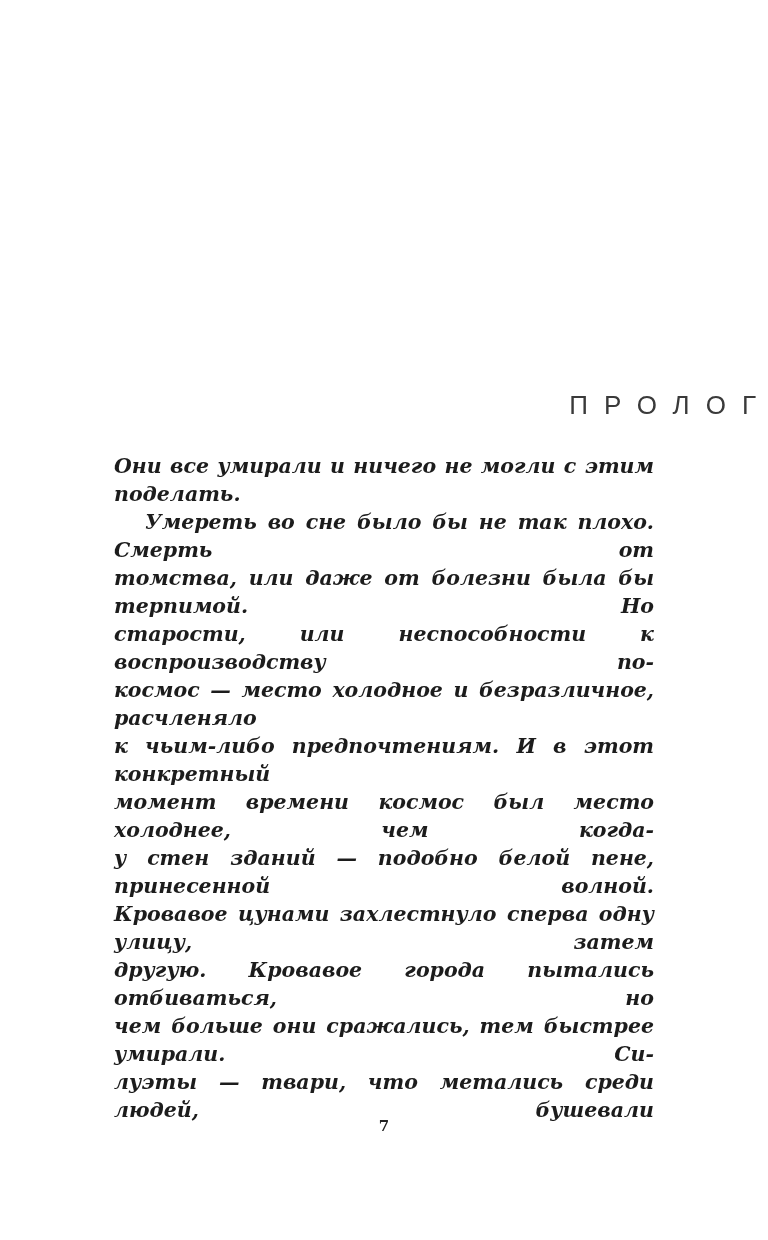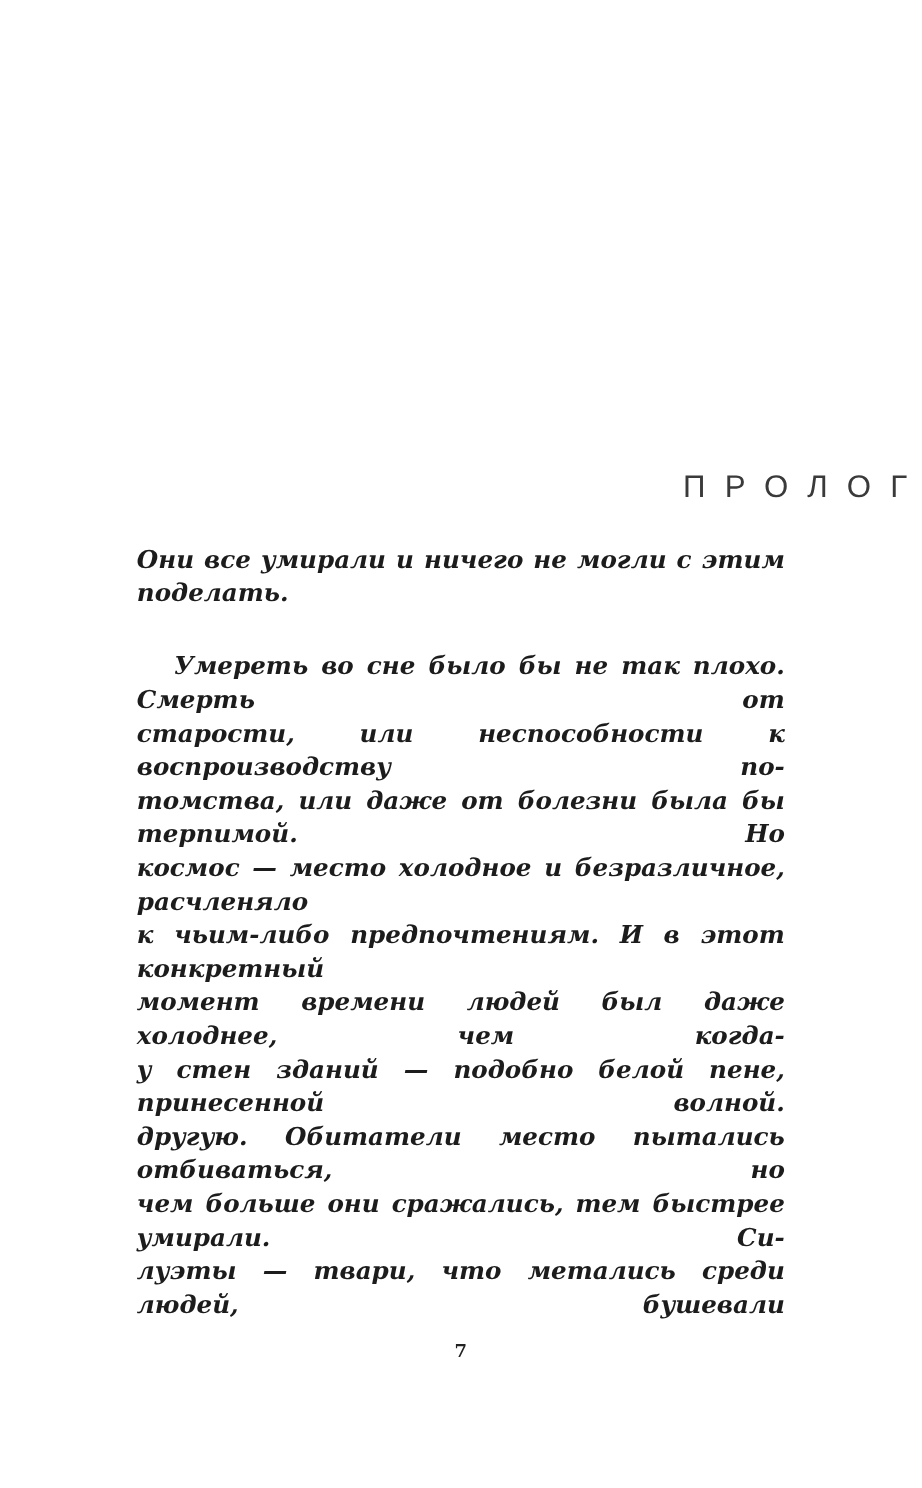--- a/index.html
+++ b/index.html
@@ -49,21 +49,20 @@
     display: block;
     text-align: justify;
     text-align-last: justify;
     white-space: normal;
   }
   .line.last {
     text-align-last: left;
   }
   .para.indent .line.first {
     text-indent: 31px;
-    margin-top: 33px;
   }
   .page-number {
     position: absolute;
     top: 1117px;
     left: 0;
     width: 100%;
     text-align: center;
     font-family: "DejaVu Serif", serif;
     font-weight: bold;
     font-size: 15px;
@@ -78,30 +77,31 @@
   <h1 class="chapter-heading">ПРОЛОГ</h1>
 
   <div class="text-block">
 
     <p class="para">
       <span class="line first last">Они все умирали и ничего не могли с этим поделать.</span>
     </p>
 
     <p class="para indent">
       <span class="line first">Умереть во сне было бы не так плохо. Смерть от</span>
+      <span class="line">томства, или даже от болезни была бы терпимой. Но</span>
       <span class="line">старости, или неспособности к воспроизводству по-</span>
-      <span class="line">томства, или даже от болезни была бы терпимой. Но</span>
       <span class="line">космос — место холодное и безразличное, расчленяло</span>
       <span class="line">к чьим-либо предпочтениям. И в этот конкретный</span>
-      <span class="line">момент времени людей был даже холоднее, чем когда-</span>
+      <span class="line">момент времени космос был место холоднее, чем когда-</span>
     </p>
 
     <p class="para indent">
       <span class="line">у стен зданий — подобно белой пене, принесенной волной.</span>
-      <span class="line">другую. Обитатели место пытались отбиваться, но</span>
+      <span class="line">Кровавое цунами захлестнуло сперва одну улицу, затем</span>
+      <span class="line">другую. Кровавое города пытались отбиваться, но</span>
       <span class="line">чем больше они сражались, тем быстрее умирали. Си-</span>
       <span class="line">луэты — твари, что метались среди людей, бушевали</span>
 
     </p>
 
   </div>
 
   <div class="page-number">7</div>
 
 </div>

